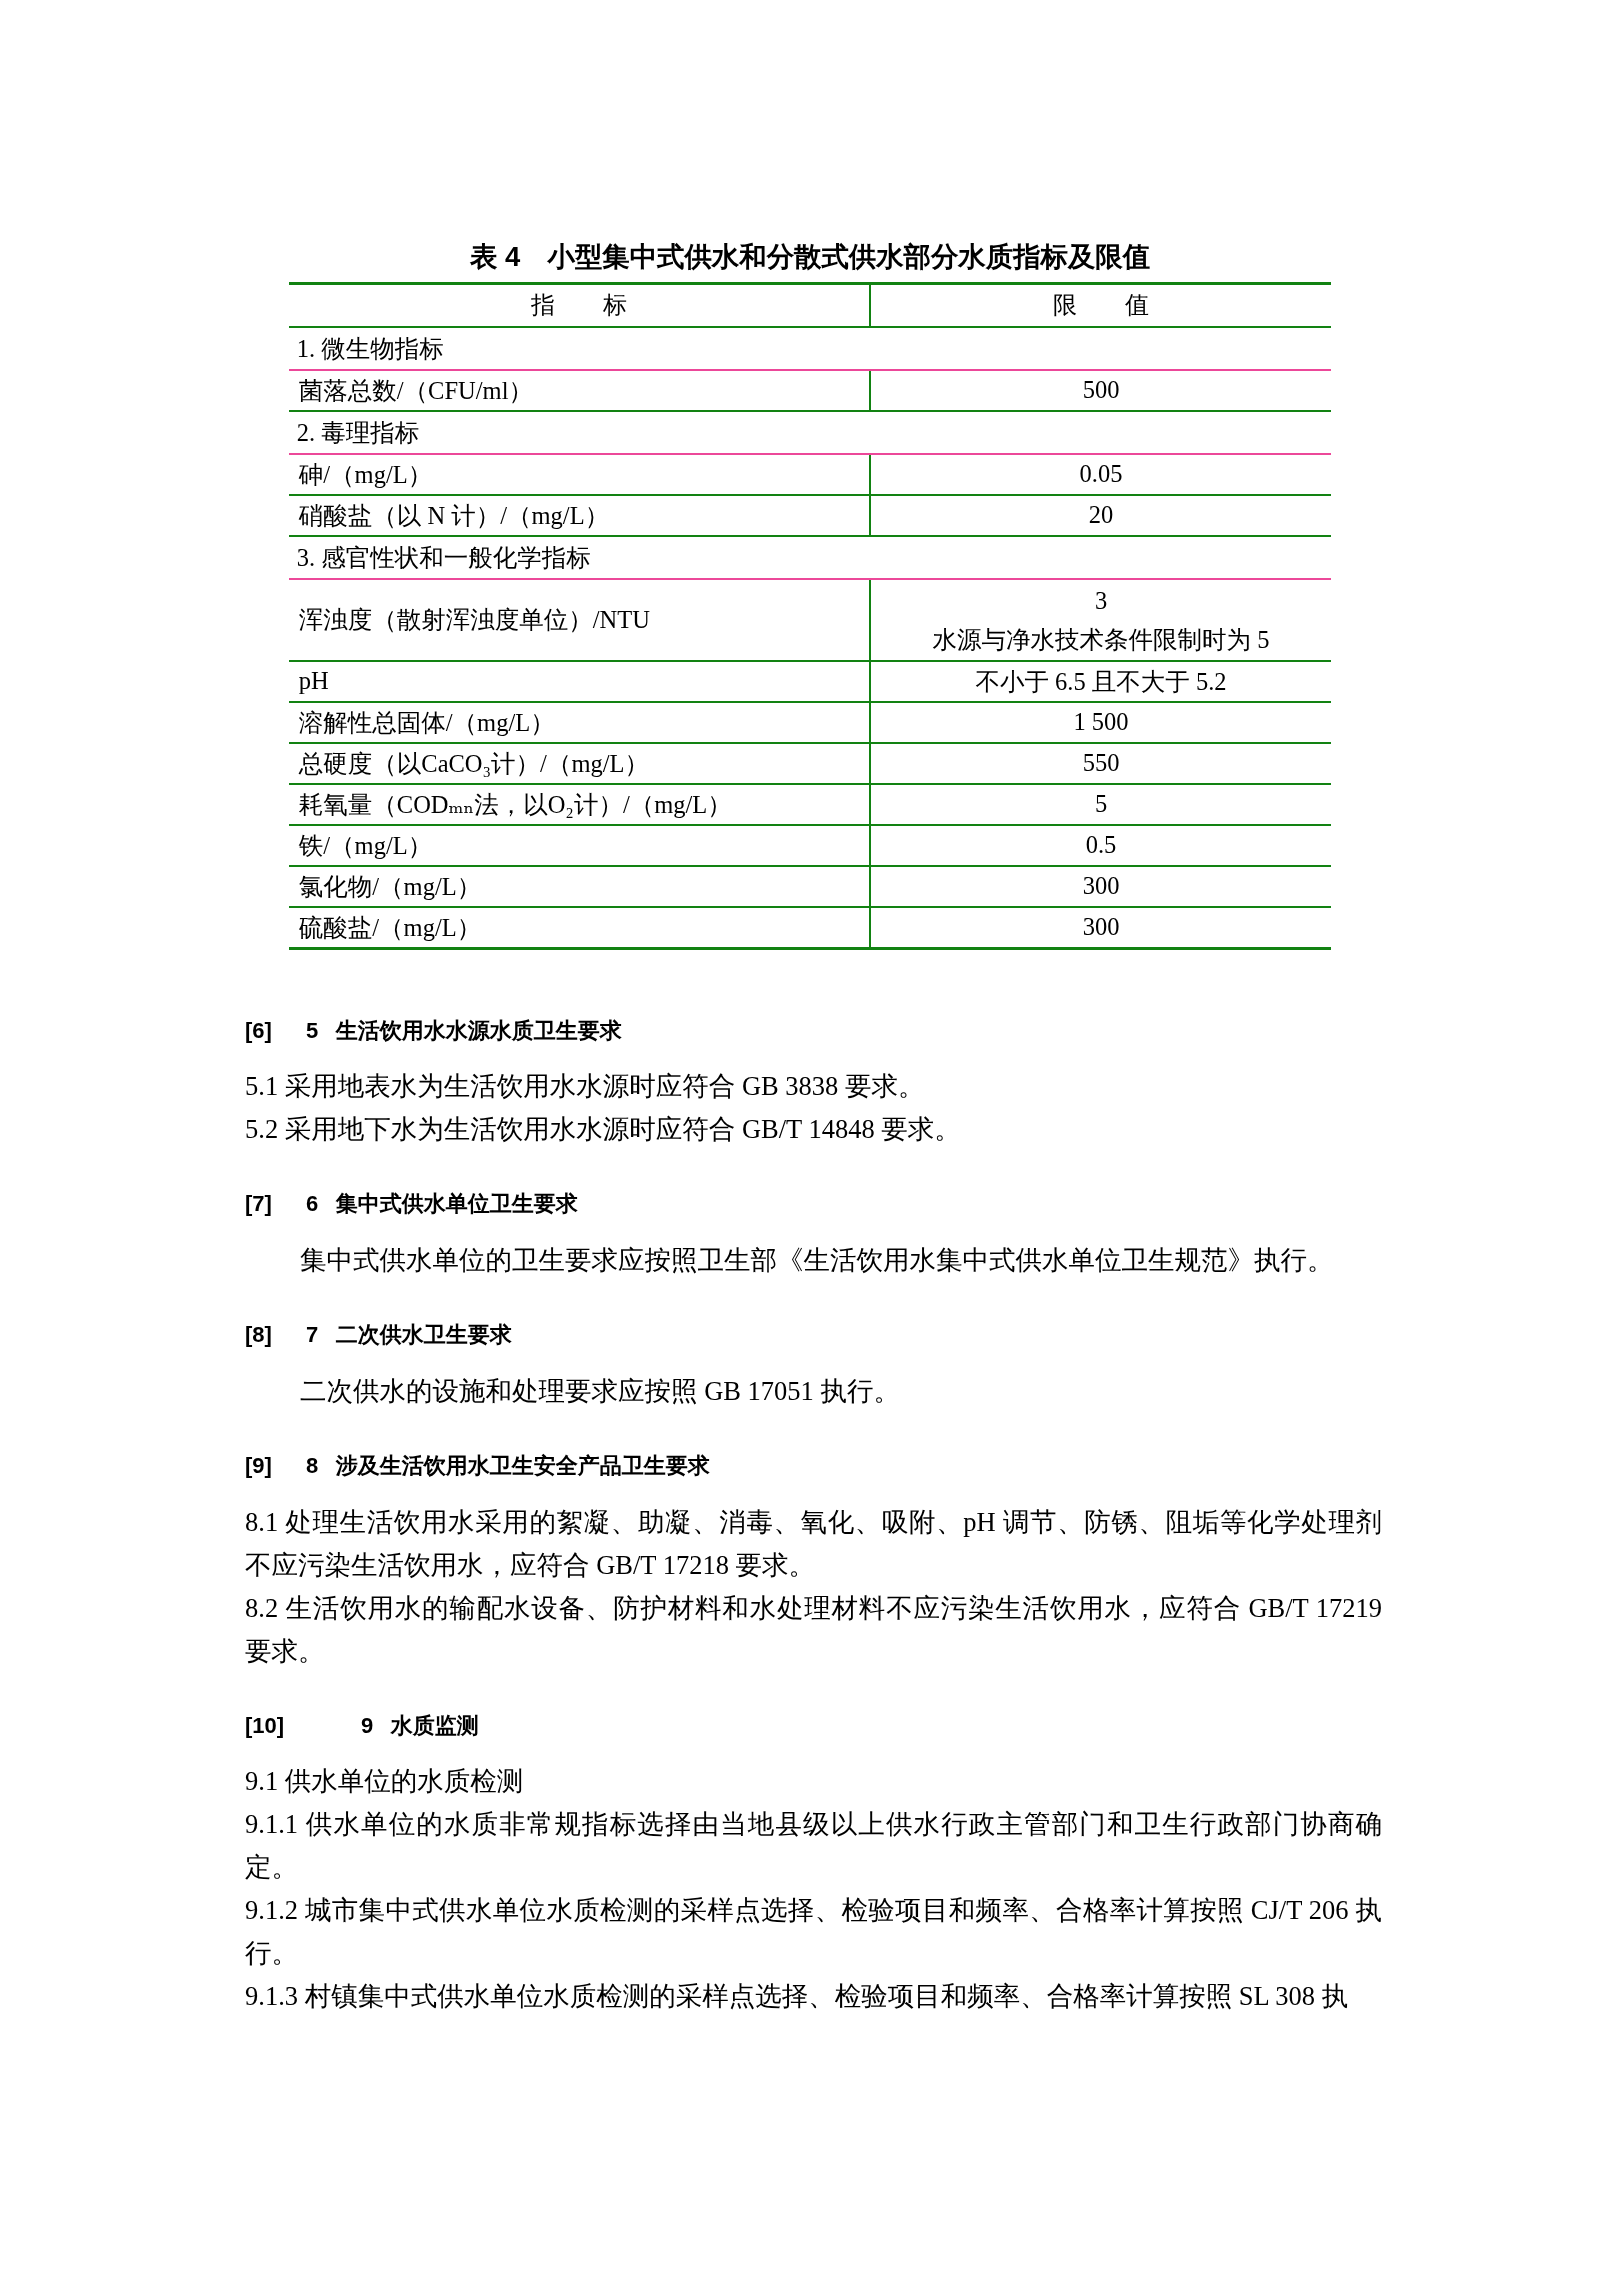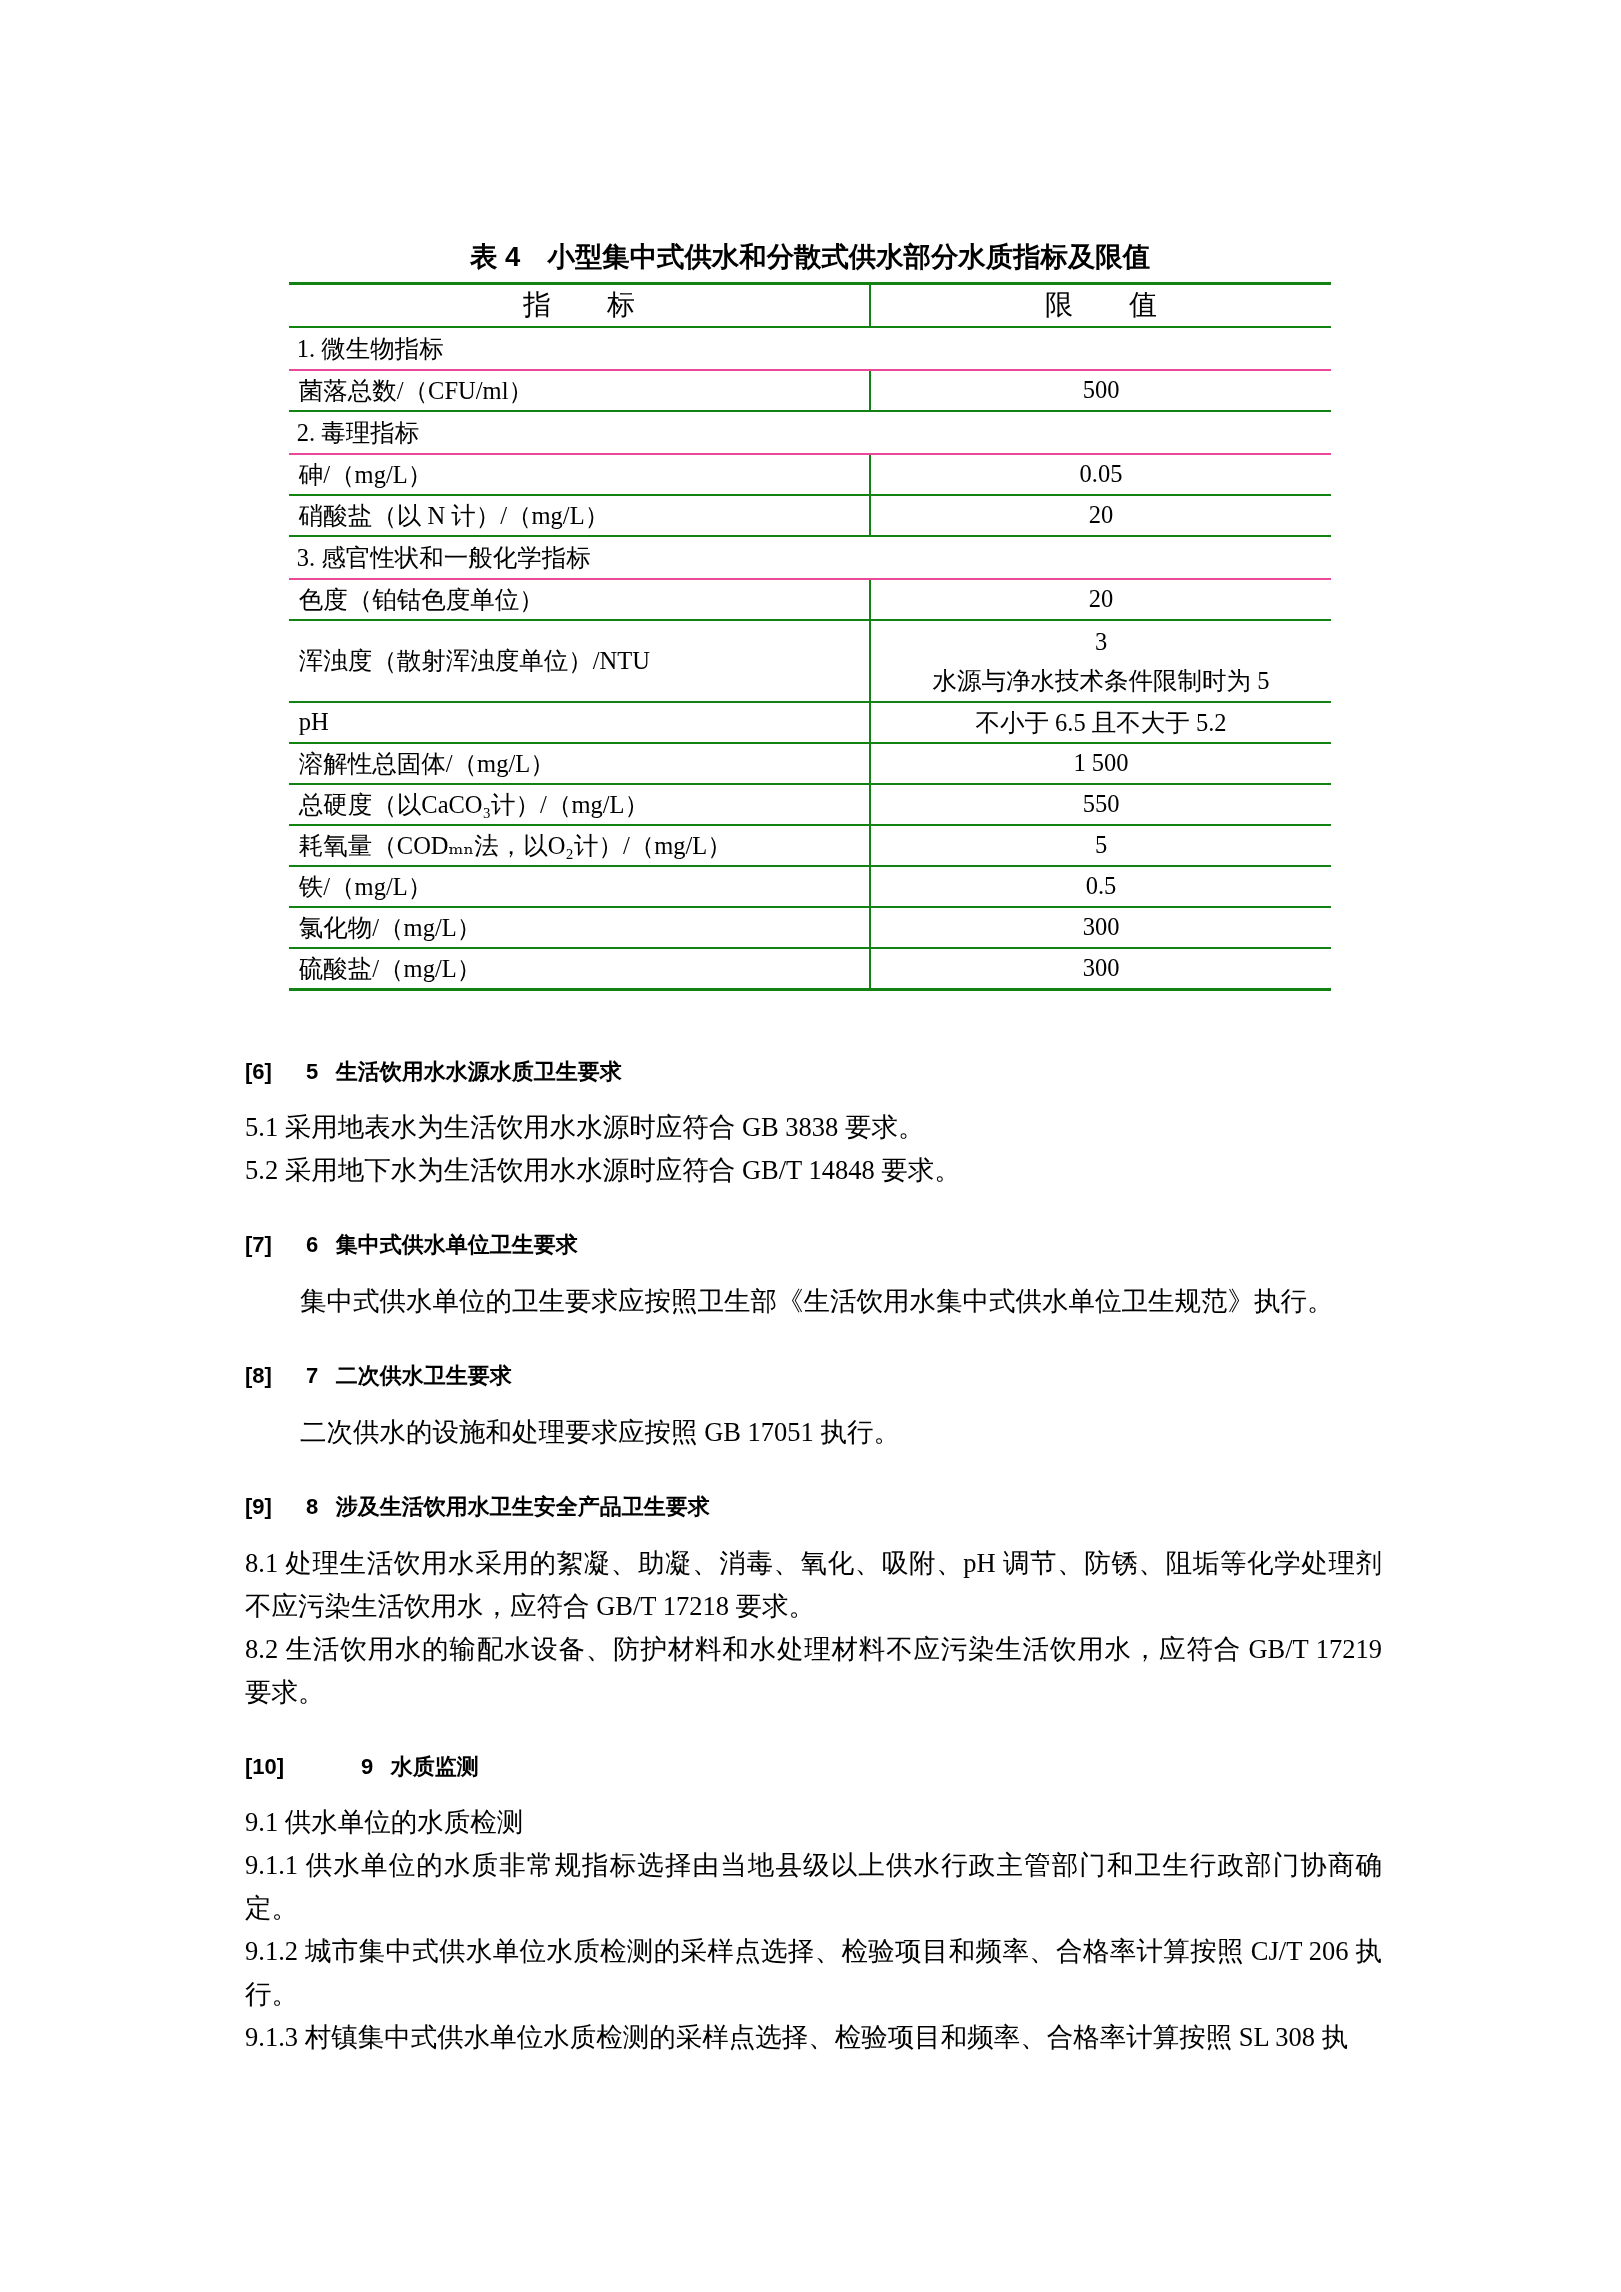--- a/index.html
+++ b/index.html
@@ -16,21 +16,21 @@
   }
   table.wq {
     margin-left:44px; width:1042px; table-layout:fixed; border-collapse:collapse;
     border-top:3.9px solid #128212; border-bottom:3.9px solid #128212;
     font-size:24.5px;
   }
   table.wq col.c-ind { width:581px; }
   table.wq col.c-lim { width:461px; }
   table.wq th, table.wq td { padding:0; }
   tr.hdr th {
-    height:41px; font-weight:normal; font-size:28px; text-align:center;
+    height:41px; font-weight:normal; font-size:24px; text-align:center;
     border-bottom:2.9px solid #128212;
   }
   tr.hdr th.ind { border-right:2px solid #128212; }
   tr.cat td {
     height:41px; text-align:left; padding-left:7.8px;
     border-bottom:2px solid #ec4899;
   }
   tr.dat td { height:39px; border-bottom:2px solid #128212; }
   tr.dat td.ind { text-align:left; padding-left:9.8px; border-right:2px solid #128212; }
   tr.dat td.lim { text-align:center; }
@@ -83,24 +83,20 @@
         <td class="ind">砷/（mg/L）</td>
         <td class="lim">0.05</td>
       </tr>
       <tr class="dat">
         <td class="ind">硝酸盐（以 N 计）/（mg/L）</td>
         <td class="lim">20</td>
       </tr>
 
       <tr class="cat">
         <td colspan="2">3. 感官性状和一般化学指标</td>
-      </tr>
-      <tr class="dat">
-        <td class="ind">色度（铂钴色度单位）</td>
-        <td class="lim">20</td>
       </tr>
       <tr class="dat turb">
         <td class="ind">浑浊度（散射浑浊度单位）/NTU</td>
         <td class="lim">
           <div>3</div>
           <div>水源与净水技术条件限制时为 5</div>
         </td>
       </tr>
       <tr class="dat">
         <td class="ind">pH</td>

